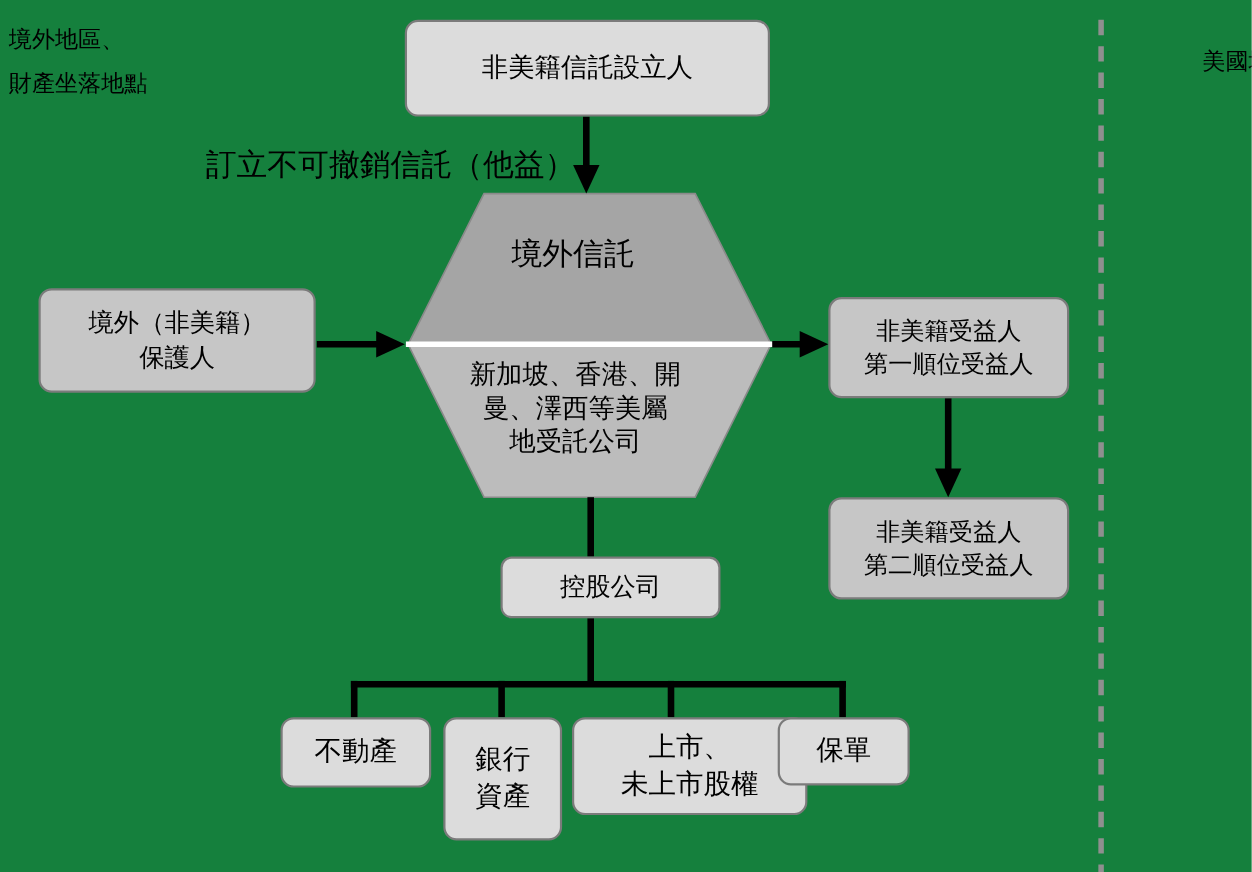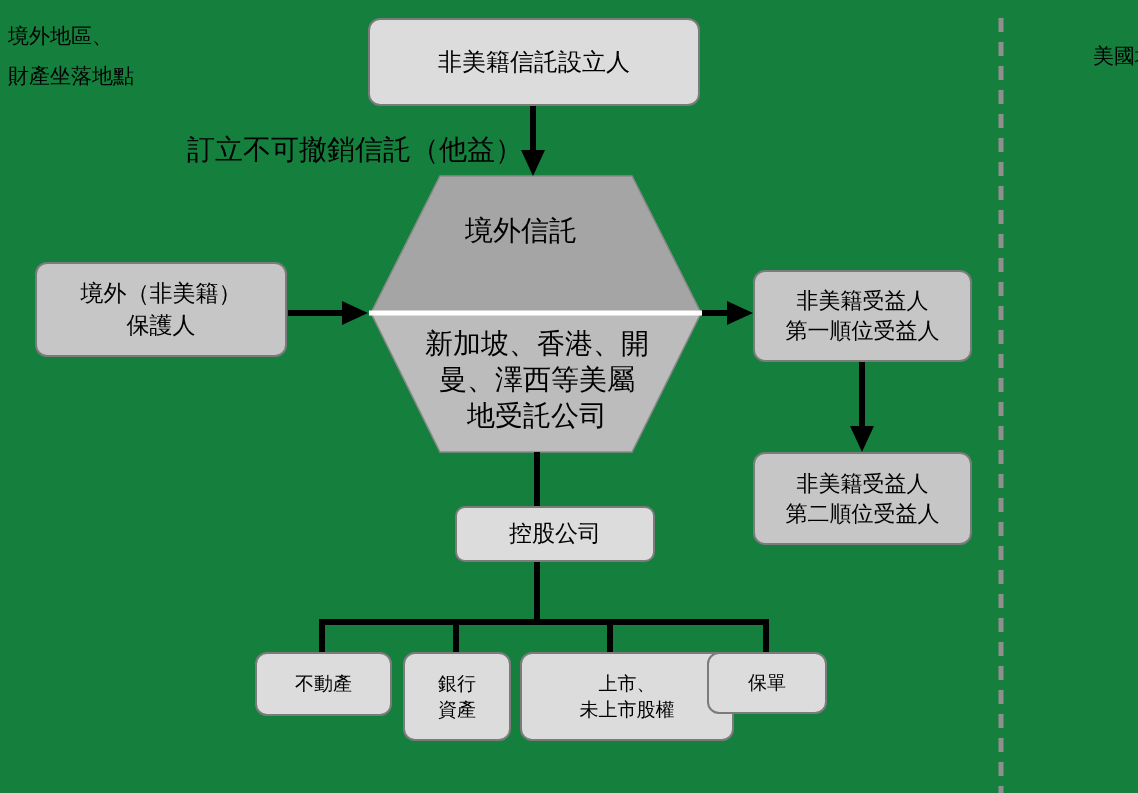--- a/index.html
+++ b/index.html
@@ -33,21 +33,21 @@
     position:absolute; font-size:28px; white-space:nowrap;
   }
   .hex-label {
     position:absolute; text-align:center; white-space:pre-line;
   }
 
   .fz-settlor { font-size:24px; }
   .fz-side    { font-size:22px; }
   .fz-protector { font-size:23px; }
   .fz-holding { font-size:23px; }
-  .fz-asset   { font-size:19px; }
+  .fz-asset   { font-size:25px; }
 </style>
 </head>
 <body>
 
 <div class="canvas">
 
   <svg class="wires" viewBox="0 0 1138 793" xmlns="http://www.w3.org/2000/svg">
 
     <line x1="1001" y1="18" x2="1001" y2="793" stroke="#8f8f8f" stroke-width="5" stroke-dasharray="14 10"></line>
 
@@ -81,34 +81,34 @@
 
   <div class="region-label" style="left:8px; top:22px;">境外地區、</div>
   <div class="region-label" style="left:8px; top:62px;">財產坐落地點</div>
   <div class="region-label" style="left:1093px; top:42px;">美國境內</div>
 
   <div class="node fill-light fz-settlor" style="left:368px; top:18px; width:332px; height:88px;">非美籍信託設立人</div>
 
   <div class="note-label" style="left:187px; top:131px;">訂立不可撤銷信託（他益）</div>
 
   <div class="hex-label" style="left:356px; top:212px; width:330px; font-size:28px;">境外信託</div>
-  <div class="hex-label" style="left:382px; top:326px; width:310px; font-size:28px; line-height:1.28;">新加坡、香港、開
+  <div class="hex-label" style="left:368px; top:326px; width:310px; font-size:24px; line-height:1.28;">新加坡、香港、開
 曼、澤西等美屬
 地受託公司</div>
 
   <div class="node fill-mid fz-protector" style="left:35px; top:262px; width:252px; height:95px;">境外（非美籍）
 保護人</div>
 
   <div class="node fill-mid fz-side" style="left:753px; top:270px; width:219px; height:92px;">非美籍受益人
 第一順位受益人</div>
   <div class="node fill-mid fz-side" style="left:753px; top:452px; width:219px; height:93px;">非美籍受益人
 第二順位受益人</div>
 
   <div class="node fill-light fz-holding" style="left:455px; top:506px; width:200px; height:56px; border-radius:10px;">控股公司</div>
 
   <div class="node fill-light fz-asset" style="left:255px; top:652px; width:137px; height:64px;">不動產</div>
-  <div class="node fill-light fz-asset" style="left:403px; top:652px; width:108px; height:89px;">銀行
+  <div class="node fill-light fz-asset" style="left:403px; top:652px; width:108px; height:112px;">銀行
 資產</div>
   <div class="node fill-light fz-asset" style="left:520px; top:652px; width:214px; height:89px;">上市、
 未上市股權</div>
   <div class="node fill-light fz-asset" style="left:707px; top:652px; width:120px; height:62px;">保單</div>
 
 </div>
 
 </body></html>

